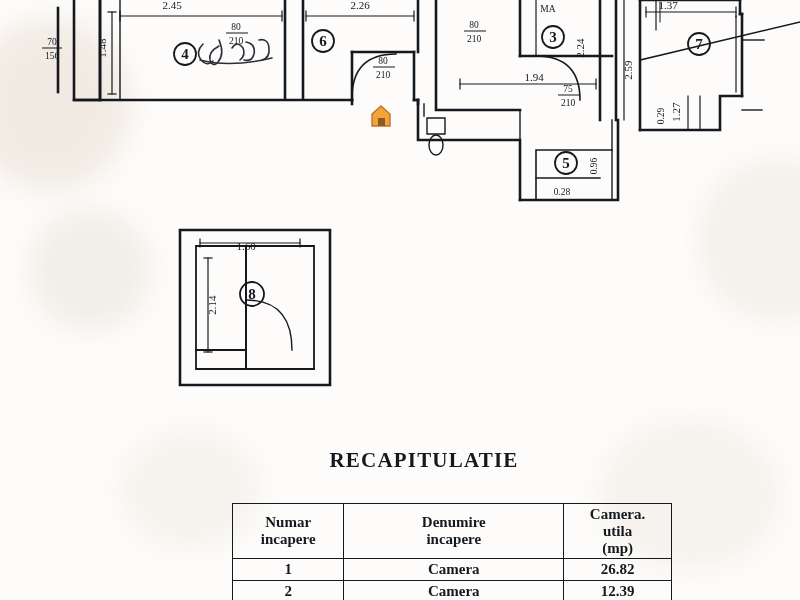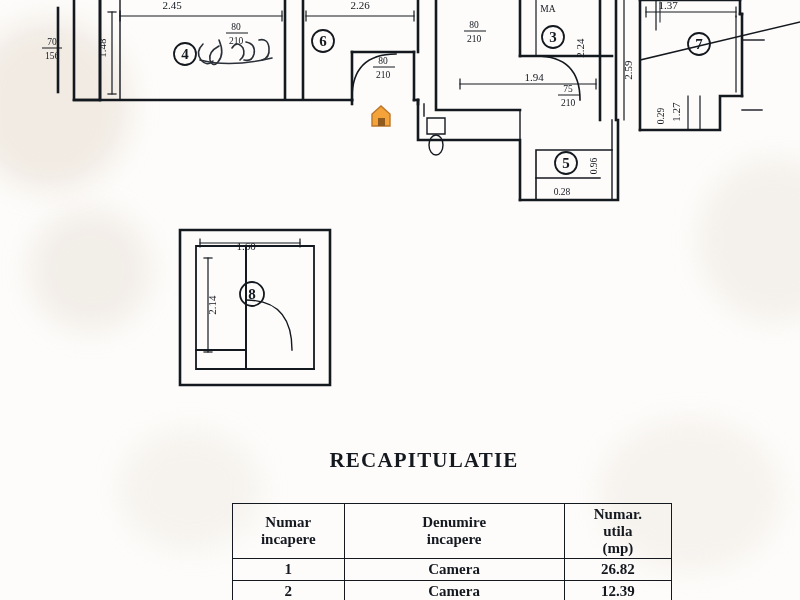--- a/index.html
+++ b/index.html
@@ -274,21 +274,21 @@
       <tr>
         <th class="c0">
           <span>Numar</span>
           <span>incapere</span>
         </th>
         <th class="c1">
           <span>Denumire</span>
           <span>incapere</span>
         </th>
         <th class="c2 hdr-small">
-          <span>Numar.</span>
+          <span>Camera.</span>
           <span>utila</span>
           <span>(mp)</span>
         </th>
       </tr>
     </thead>
     <tbody>
       <tr>
         <td class="c0">1</td>
         <td class="c1">Camera</td>
         <td class="c2">26.82</td>

